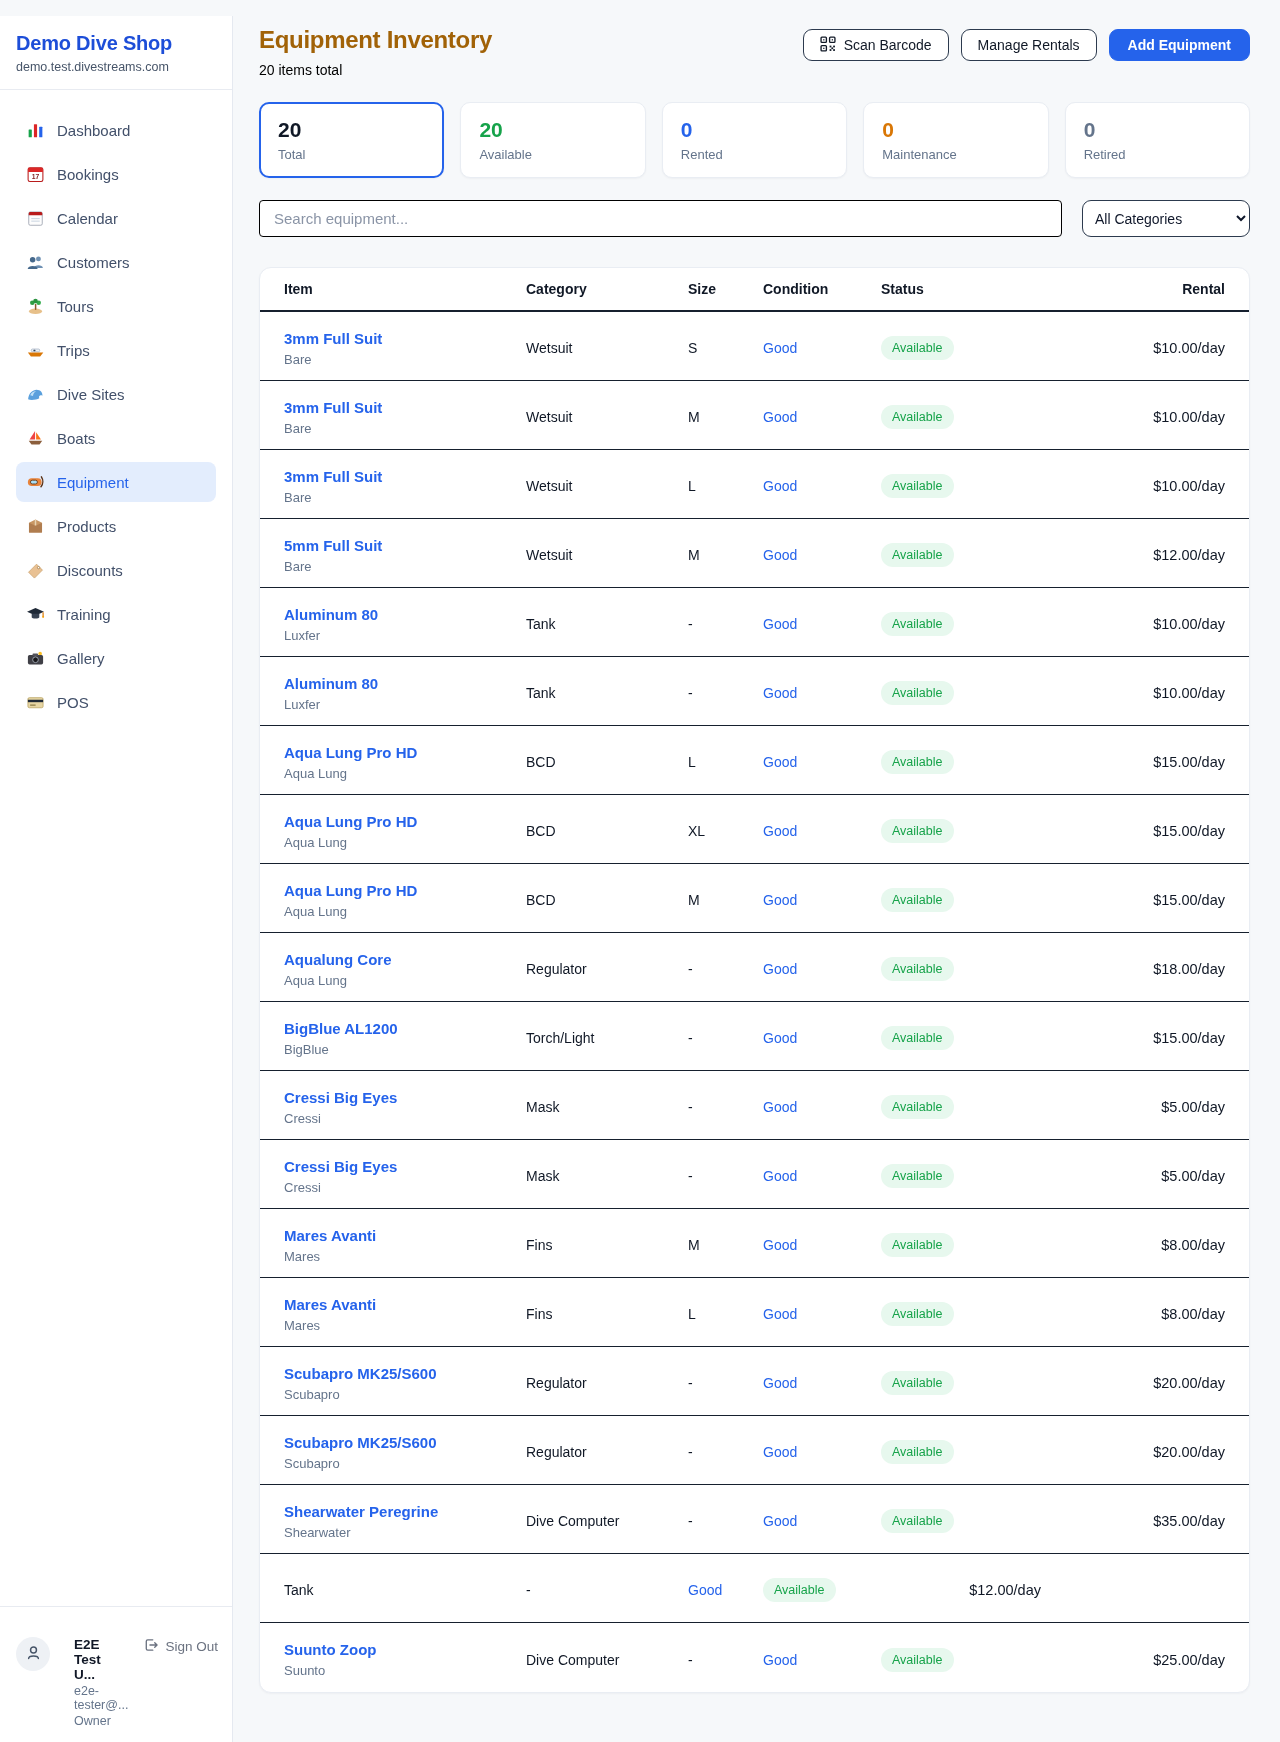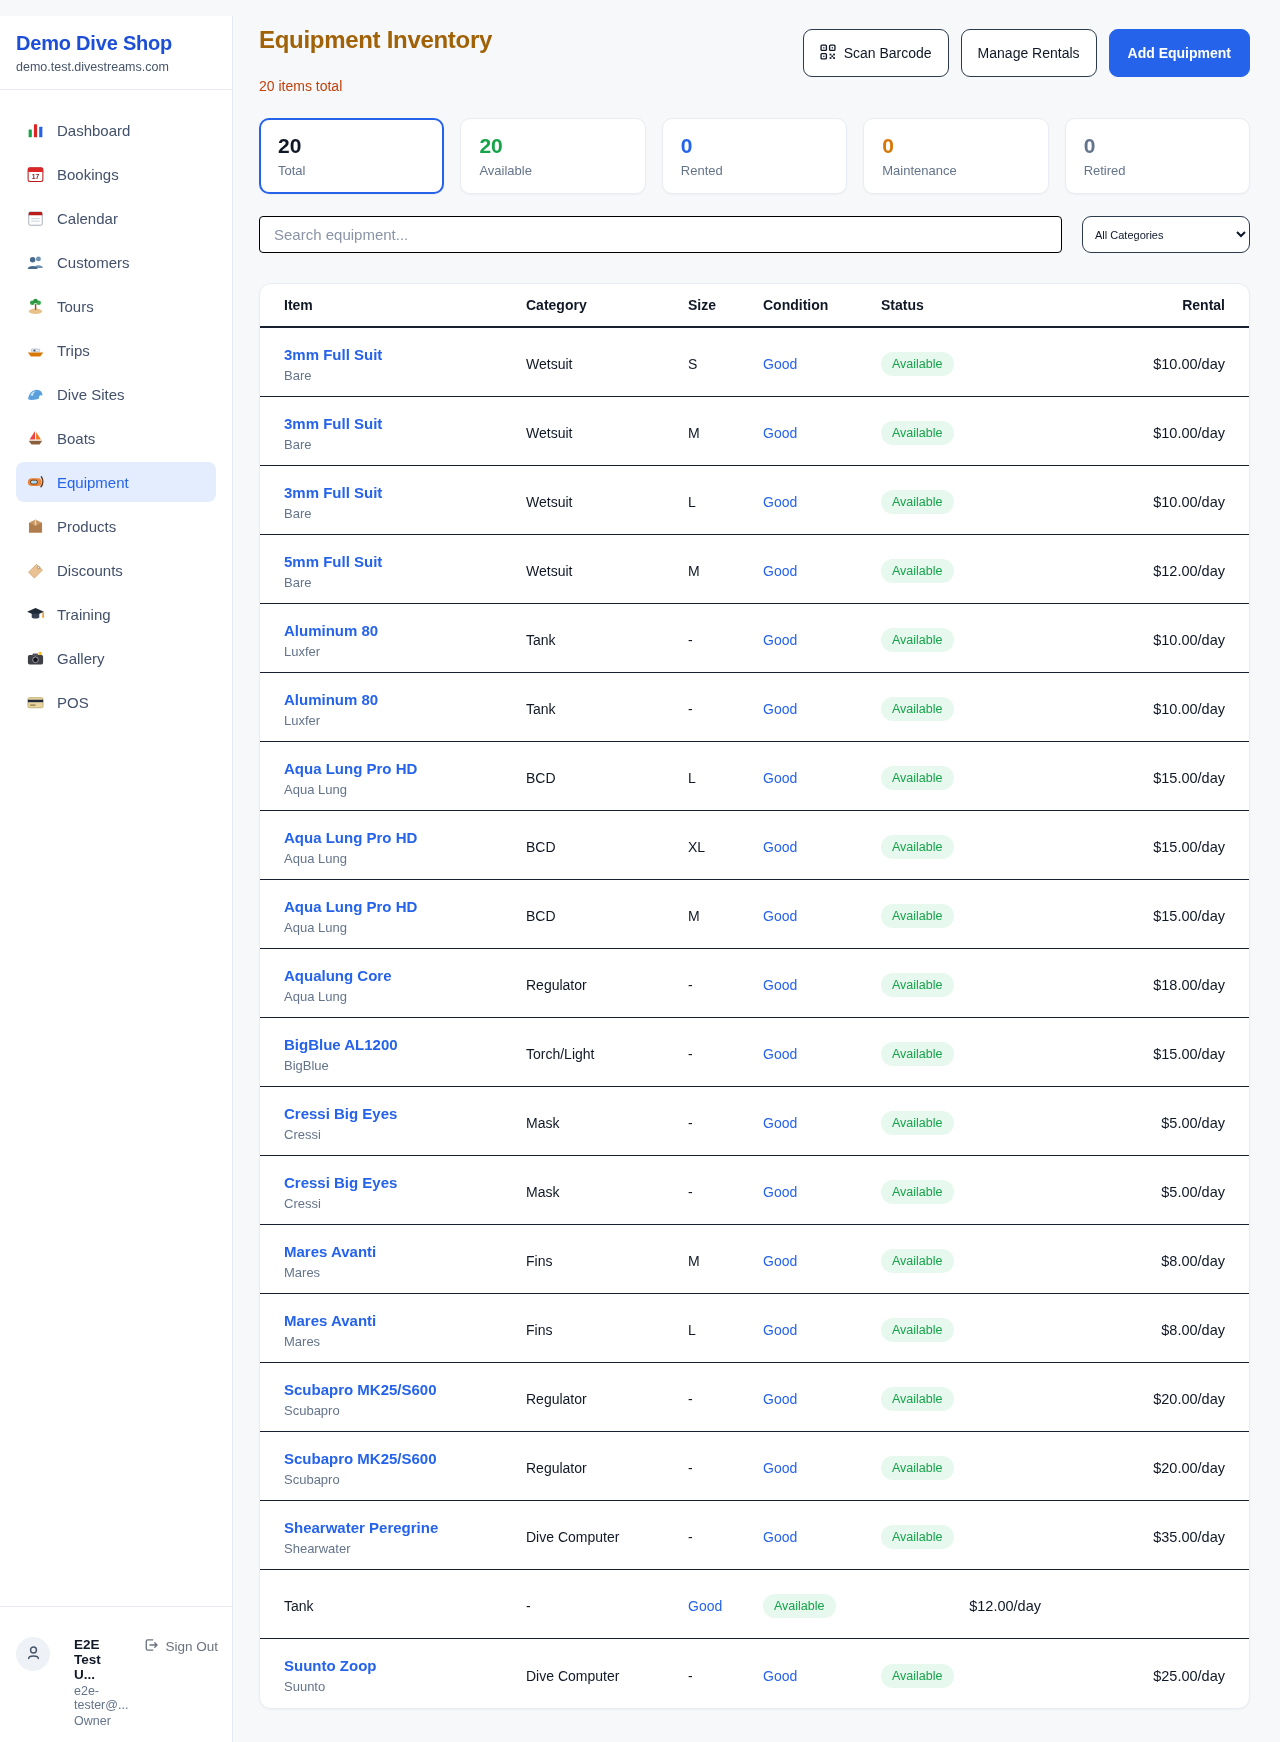--- a/index.html
+++ b/index.html
@@ -46,24 +46,24 @@
   .user-role { font-size: 12.5px; color: #64748b; margin-top: 2px; }
   .signout-btn {
     display: flex; align-items: center; gap: 6px;
     font-size: 13.5px; color: #6b7280; background: none; border: none;
     cursor: pointer; flex: none; font-family: inherit;
   }
   
   .main { position: absolute; left: 233px; top: 0; right: 0; bottom: 0; padding: 26px 30px 0 26px; }
   .page-header { display: flex; justify-content: space-between; align-items: flex-start; }
   .page-title { font-size: 24px; font-weight: 800; color: #a16207; letter-spacing: -0.3px; }
-  .page-subtitle { font-size: 14px; color: #c2410c; margin-top: 24px; }
+  .page-subtitle { font-size: 14px; color: #000000; margin-top: 8px; }
   .header-actions { display: flex; gap: 12px; align-items: center; margin-top: 3px; }
   .btn {
-    height: 48px; border-radius: 9px; font-size: 14px; cursor: pointer;
+    height: 32px; border-radius: 9px; font-size: 14px; cursor: pointer;
     font-family: inherit; display: inline-flex; align-items: center; gap: 8px;
     padding: 0 16px;
   }
   .btn-outline { background: #ffffff; border: 1px solid #2c3a4e; color: #101826; font-weight: 500; }
   .btn-primary { background: #2563eb; border: 1px solid #2563eb; color: #ffffff; font-weight: 600; padding: 0 18px; }
   
   .stats-row { display: flex; gap: 16px; margin-top: 24px; }
   .stat-card {
     flex: 1 1 0; background: #ffffff; border: 1px solid #e9edf3;
     border-radius: 10px; padding: 15px 18px; cursor: pointer;
@@ -75,21 +75,21 @@
   
   .filter-row { display: flex; gap: 20px; margin-top: 22px; }
   .search-input {
     flex: 1 1 auto; height: 37px; border: 1px solid #000000; border-radius: 4px;
     background: #ffffff; padding: 0 14px; font-size: 15px; color: #0f172a;
     font-family: inherit; outline: none;
   }
   .search-input::placeholder { color: #8a94a6; }
   .category-select {
     width: 168px; height: 37px; border: 1px solid #2c3a4e; border-radius: 9px;
-    background: #ffffff; font-size: 11px; color: #0f172a; padding: 0 8px;
+    background: #ffffff; font-size: 14px; color: #0f172a; padding: 0 8px;
     font-family: inherit; outline: none;
   }
   
   .table-card {
     margin-top: 30px; background: #ffffff; border: 1px solid #e9edf3;
     border-radius: 12px; overflow: hidden;
     box-shadow: 0 1px 2px rgba(16,24,40,.04);
   }
   .thead, .trow {
     display: grid;

